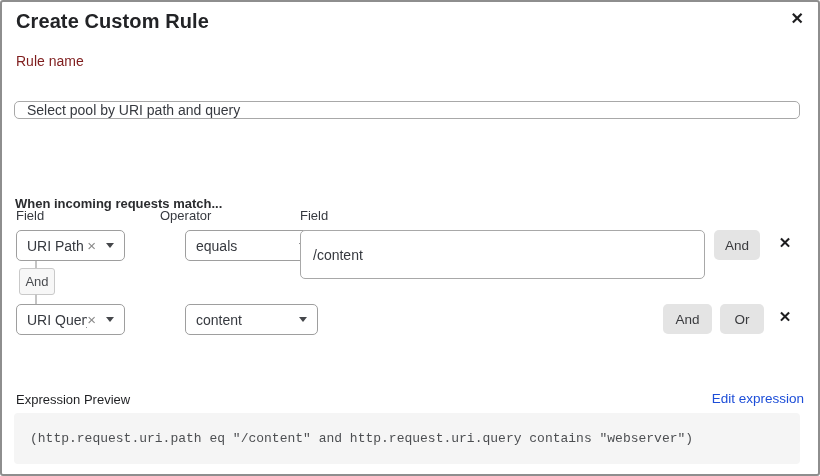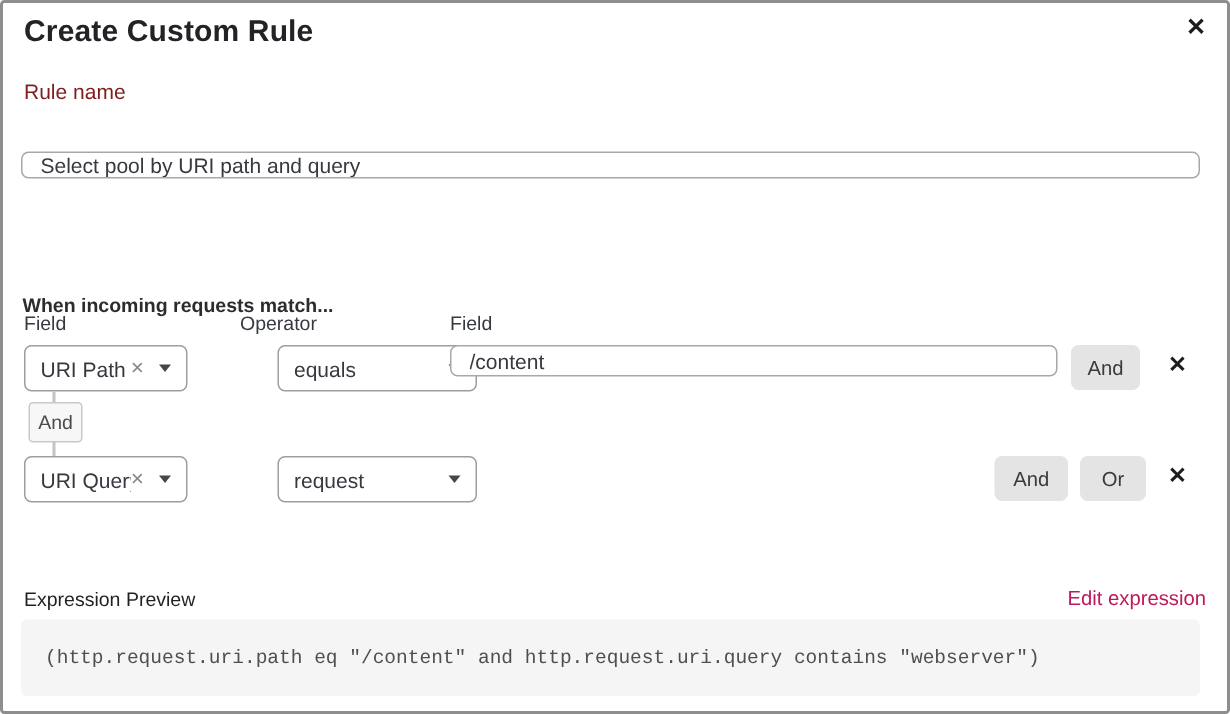--- a/index.html
+++ b/index.html
@@ -77,21 +77,21 @@
   }
   .select .chev {
     width: 0; height: 0; margin-left: 8px;
     border-left: 4.5px solid transparent;
     border-right: 4.5px solid transparent;
     border-top: 5.5px solid #45474b;
   }
   .operator-select .chev { margin-left: auto; }
 
   .value-input {
-    position: absolute; top: 0; height: 21px;
+    position: absolute; top: 0; height: 49px;
     border: 1px solid #a8a8a8; border-radius: 5px;
     padding: 0 12px; font-size: 14px; color: #36393f;
     font-family: "Liberation Sans", sans-serif; background: #fff; outline: none;
     left: 298px;
   }
   .row-1 .value-input { width: 405px; }
   .row-2 .value-input { width: 354px; }
 
   .gbtn {
     position: absolute; top: 0; height: 30px;
@@ -122,21 +122,21 @@
     display: flex; align-items: center; justify-content: center;
     font-size: 13px; color: #4a4c50;
   }
 
   .expr-label {
     position: absolute; top: 390px; left: 14px;
     font-size: 13px; color: #1f2023;
   }
   .edit-link {
     position: absolute; top: 389px; right: 14px;
-    font-size: 13.5px; color: #be185d; text-decoration: none; cursor: pointer;
+    font-size: 13.5px; color: #1d4ed8; text-decoration: none; cursor: pointer;
   }
   .code-block {
     position: absolute; top: 411px; left: 12px;
     width: 786px; height: 51px;
     background: #f5f5f5; border-radius: 4px;
     display: flex; align-items: center;
     padding: 0 16px;
   }
   .code-block code {
     font-family: "Liberation Mono", monospace;
@@ -179,21 +179,21 @@
   <div class="conn-badge">And</div>
   <div class="conn-line conn-line-2"></div>
 
   <div class="row row-2">
     <div class="select field-select">
       <span class="sel-text">URI Query St...</span>
       <span class="clear">×</span>
       <span class="chev"></span>
     </div>
     <div class="select operator-select">
-      <span class="sel-text">request</span>
+      <span class="sel-text">content</span>
       <span class="chev"></span>
     </div>
     <button class="gbtn and-btn">And</button>
     <button class="gbtn or-btn">Or</button>
     <button class="row-x">✕</button>
   </div>
 
   <div class="expr-label">Expression Preview</div>
   <a class="edit-link">Edit expression</a>
 

